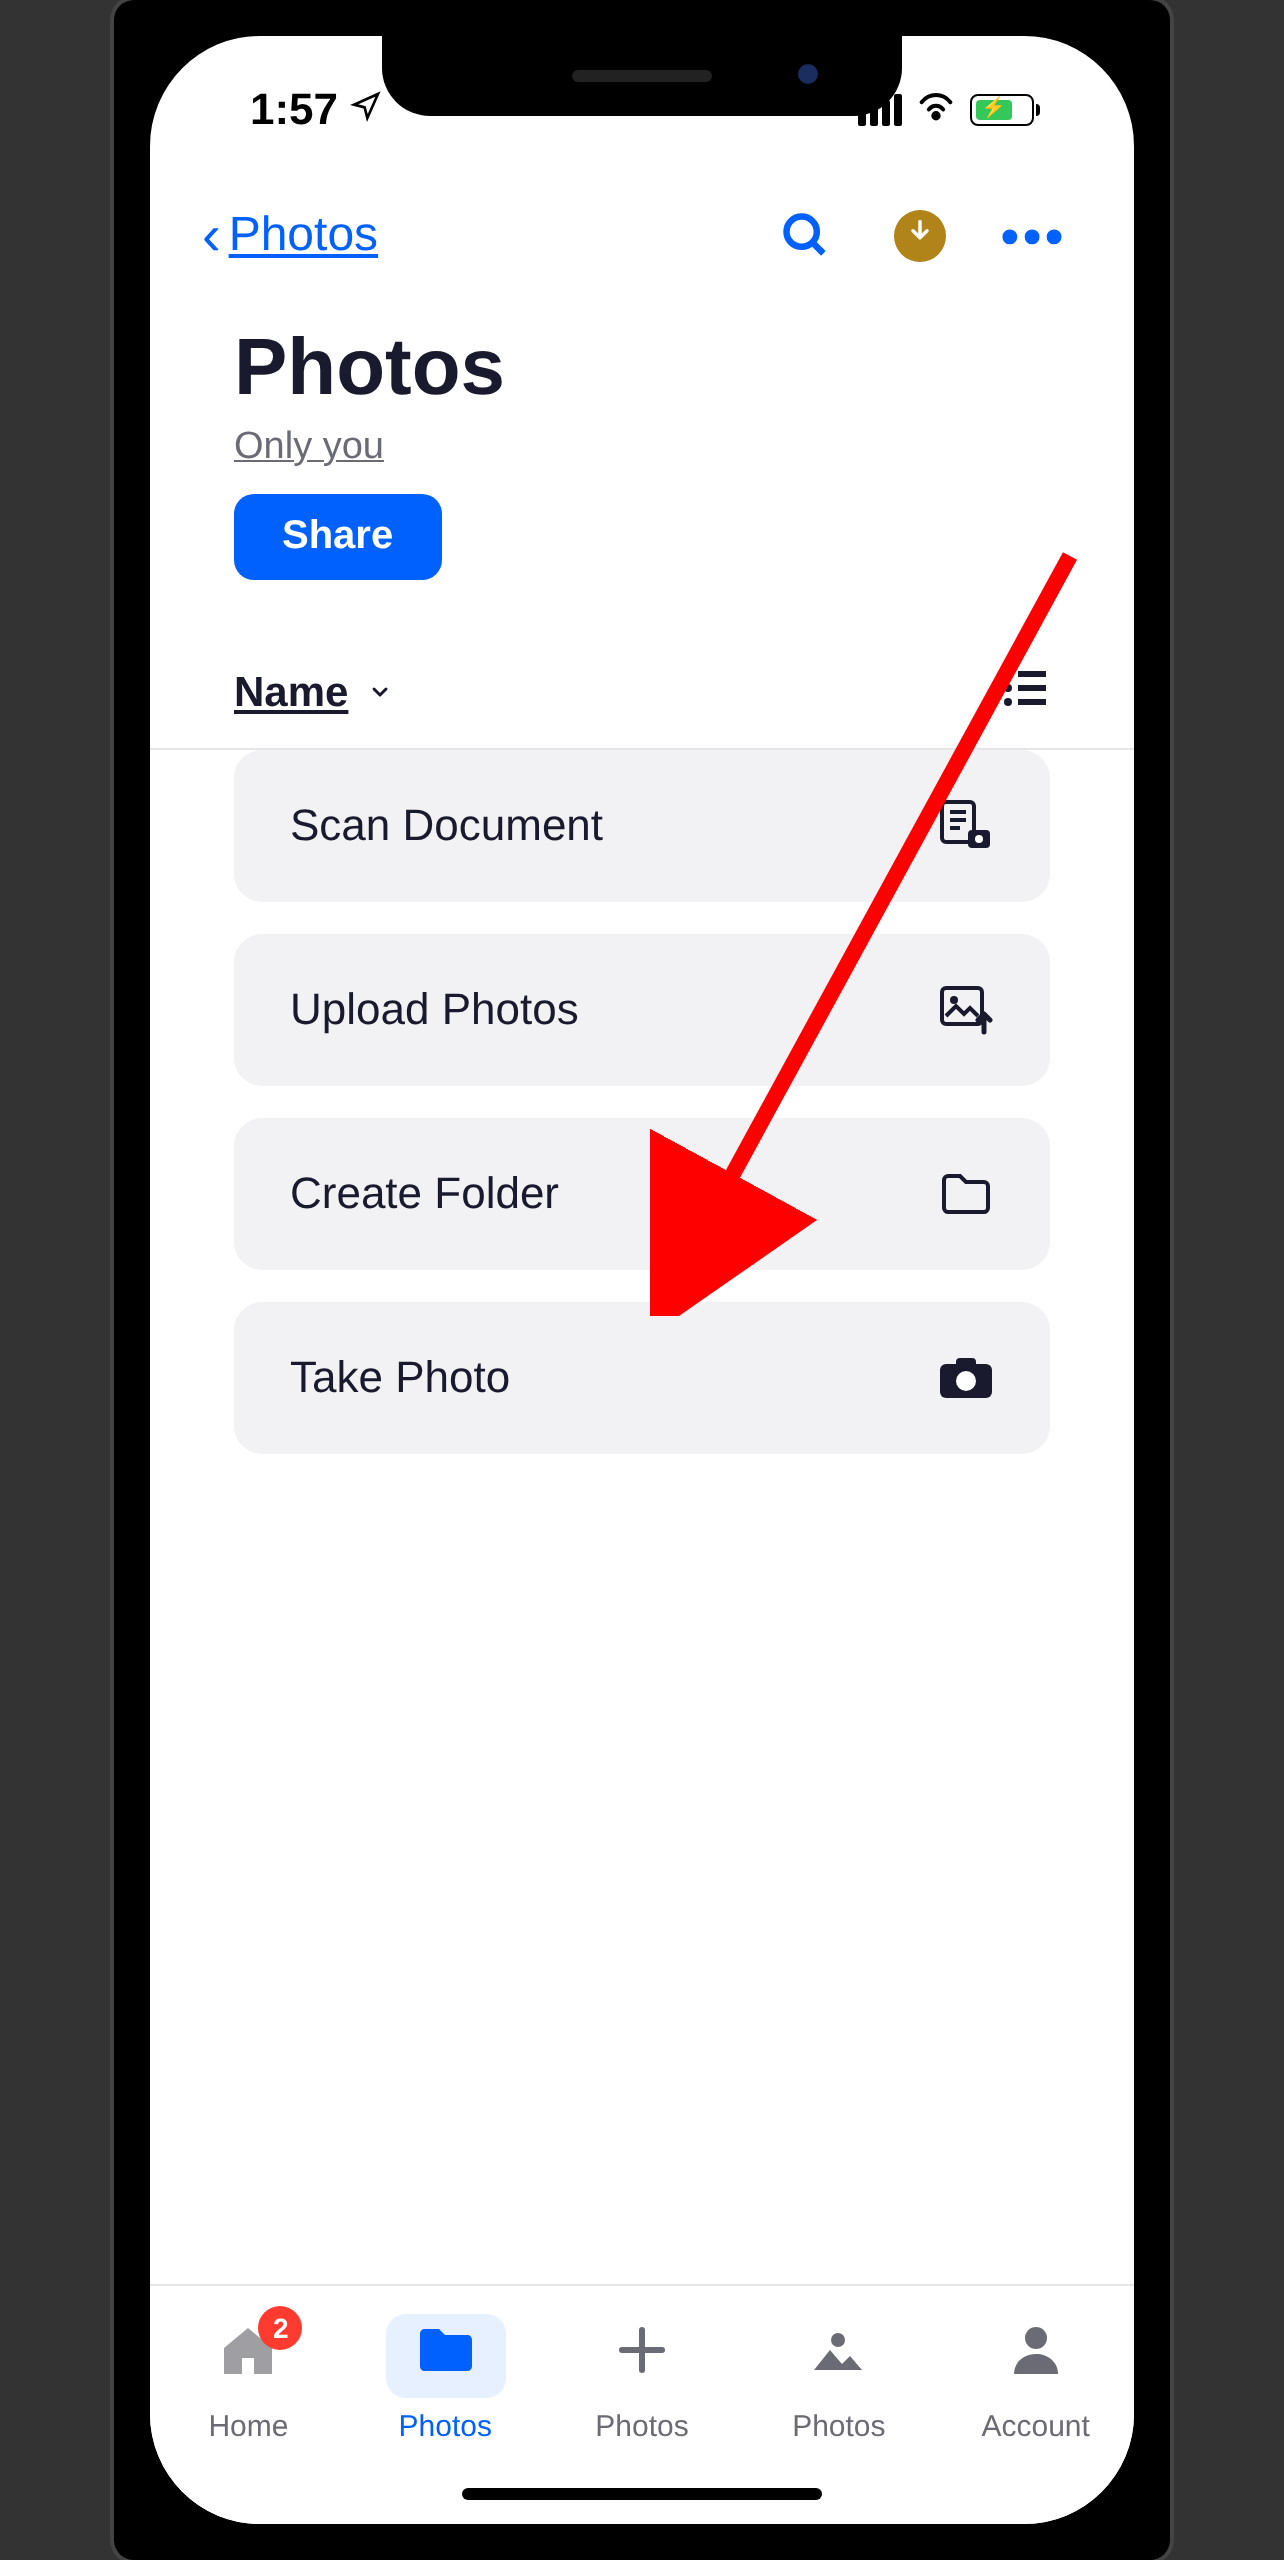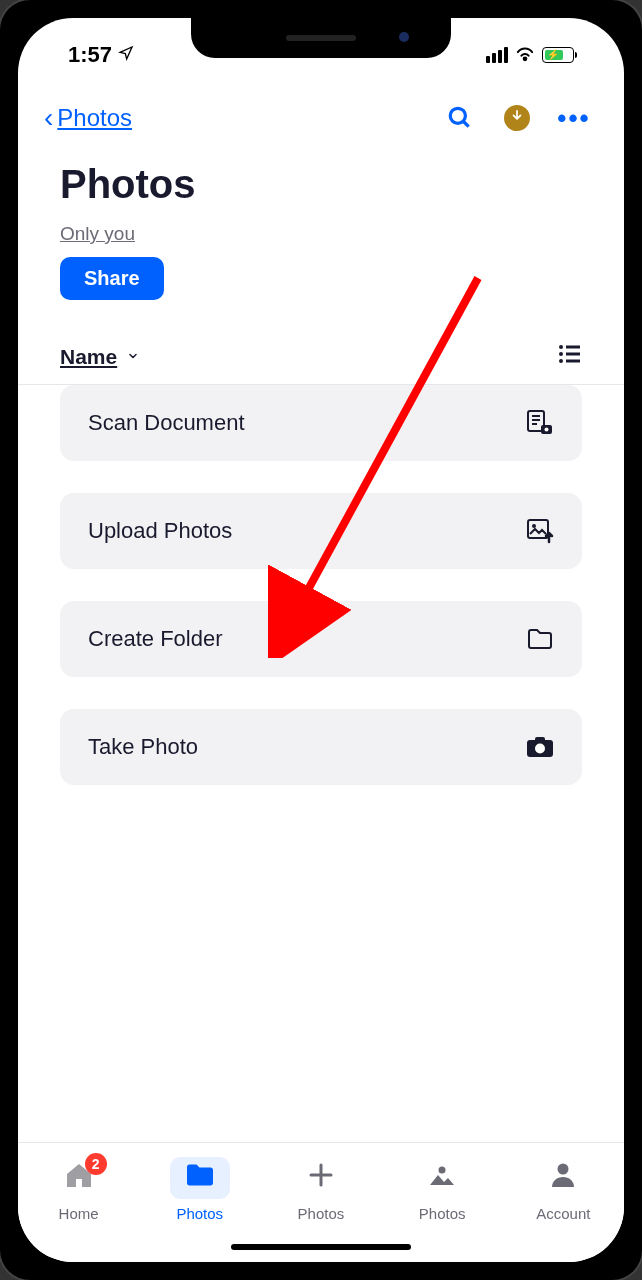--- a/index.html
+++ b/index.html
@@ -1,18 +1,18 @@
 <!DOCTYPE html>
 <html><head>
   <meta charset="utf-8">
   <style>
     * { margin: 0; padding: 0; box-sizing: border-box; font-family: -apple-system, BlinkMacSystemFont, 'Segoe UI', sans-serif; }
     body { background: #333; display: flex; justify-content: center; align-items: center; min-height: 100vh; }
     .phone-frame {
-      width: 642px; height: 1280px; background: #000; border-radius: 30px; padding: 18px; position: relative;
+      width: 528px; height: 1280px; background: #000; border-radius: 10px; padding: 18px; position: relative;
       box-shadow: 0 0 0 2px #444;
     }
     .phone-inner {
       width: 100%; height: 100%; background: #fff; border-radius: 55px; overflow: hidden; position: relative;
     }
     .notch {
       position: absolute; top: 0; left: 50%; transform: translateX(-50%);
       width: 260px; height: 40px; background: #000; border-radius: 0 0 24px 24px; z-index: 100;
     }
     .notch::after {
@@ -49,37 +49,37 @@
     .back-text { text-decoration: underline; }
     .top-actions { display: flex; align-items: center; gap: 30px; }
     .icon-btn { width: 28px; height: 28px; display: flex; align-items: center; justify-content: center; }
     .search-svg { stroke: #0061fe; stroke-width: 3; fill: none; }
     .download-badge { width: 26px; height: 26px; border-radius: 50%; background: #b08419; display:flex; align-items:center; justify-content:center; }
     .download-arrow { color: #fff; font-size: 16px; font-weight: bold; }
     .more-dots { color: #0061fe; font-size: 26px; letter-spacing: 2px; font-weight: bold; }
     
     .header { padding: 8px 42px 20px 42px; }
     .page-title { font-size: 40px; font-weight: 700; color: #1a1a2e; }
-    .share-info { color: #6b6b76; font-size: 19px; text-decoration: underline; margin-top: 16px; display: inline-block; }
+    .share-info { color: #6b6b76; font-size: 19px; text-decoration: underline; margin-top: 6px; display: inline-block; }
     .share-btn {
       background: #0061fe; color: #fff; border: none; border-radius: 10px;
       padding: 10px 24px; font-size: 20px; font-weight: 600; margin-top: 12px;
     }
     
     .sort-row {
       display: flex; justify-content: space-between; align-items: center;
       padding: 24px 42px 14px 42px; border-bottom: 1px solid #e6e6e8; gap: 20px;
     }
     .sort-label { font-size: 21px; font-weight: 600; color: #1a1a2e; text-decoration: underline; display:flex; align-items:center; gap:8px; }
     .sort-chevron { font-size: 14px; }
     .view-toggle { font-size: 22px; }
     
     .empty-msg { padding: 32px 42px 22px 42px; font-size: 22px; color: #616166; }
     
-    .actions { padding: 0 42px; display: flex; flex-direction: column; gap: 32px; }
+    .actions { padding: 0 42px; display: flex; flex-direction: column; gap: 16px; }
     .action-card {
       background: #f2f2f4; border-radius: 14px; padding: 24px 28px;
       display: flex; justify-content: space-between; align-items: center;
     }
     .action-label { font-size: 22px; color: #1a1a2e; }
     .action-icon { width: 28px; height: 28px; display:flex; align-items:center; justify-content:center; }
     
     .tab-bar {
       position: absolute; bottom: 0; left: 0; right: 0; height: 120px;
       border-top: 1px solid #e6e6e8; background: #fff;

